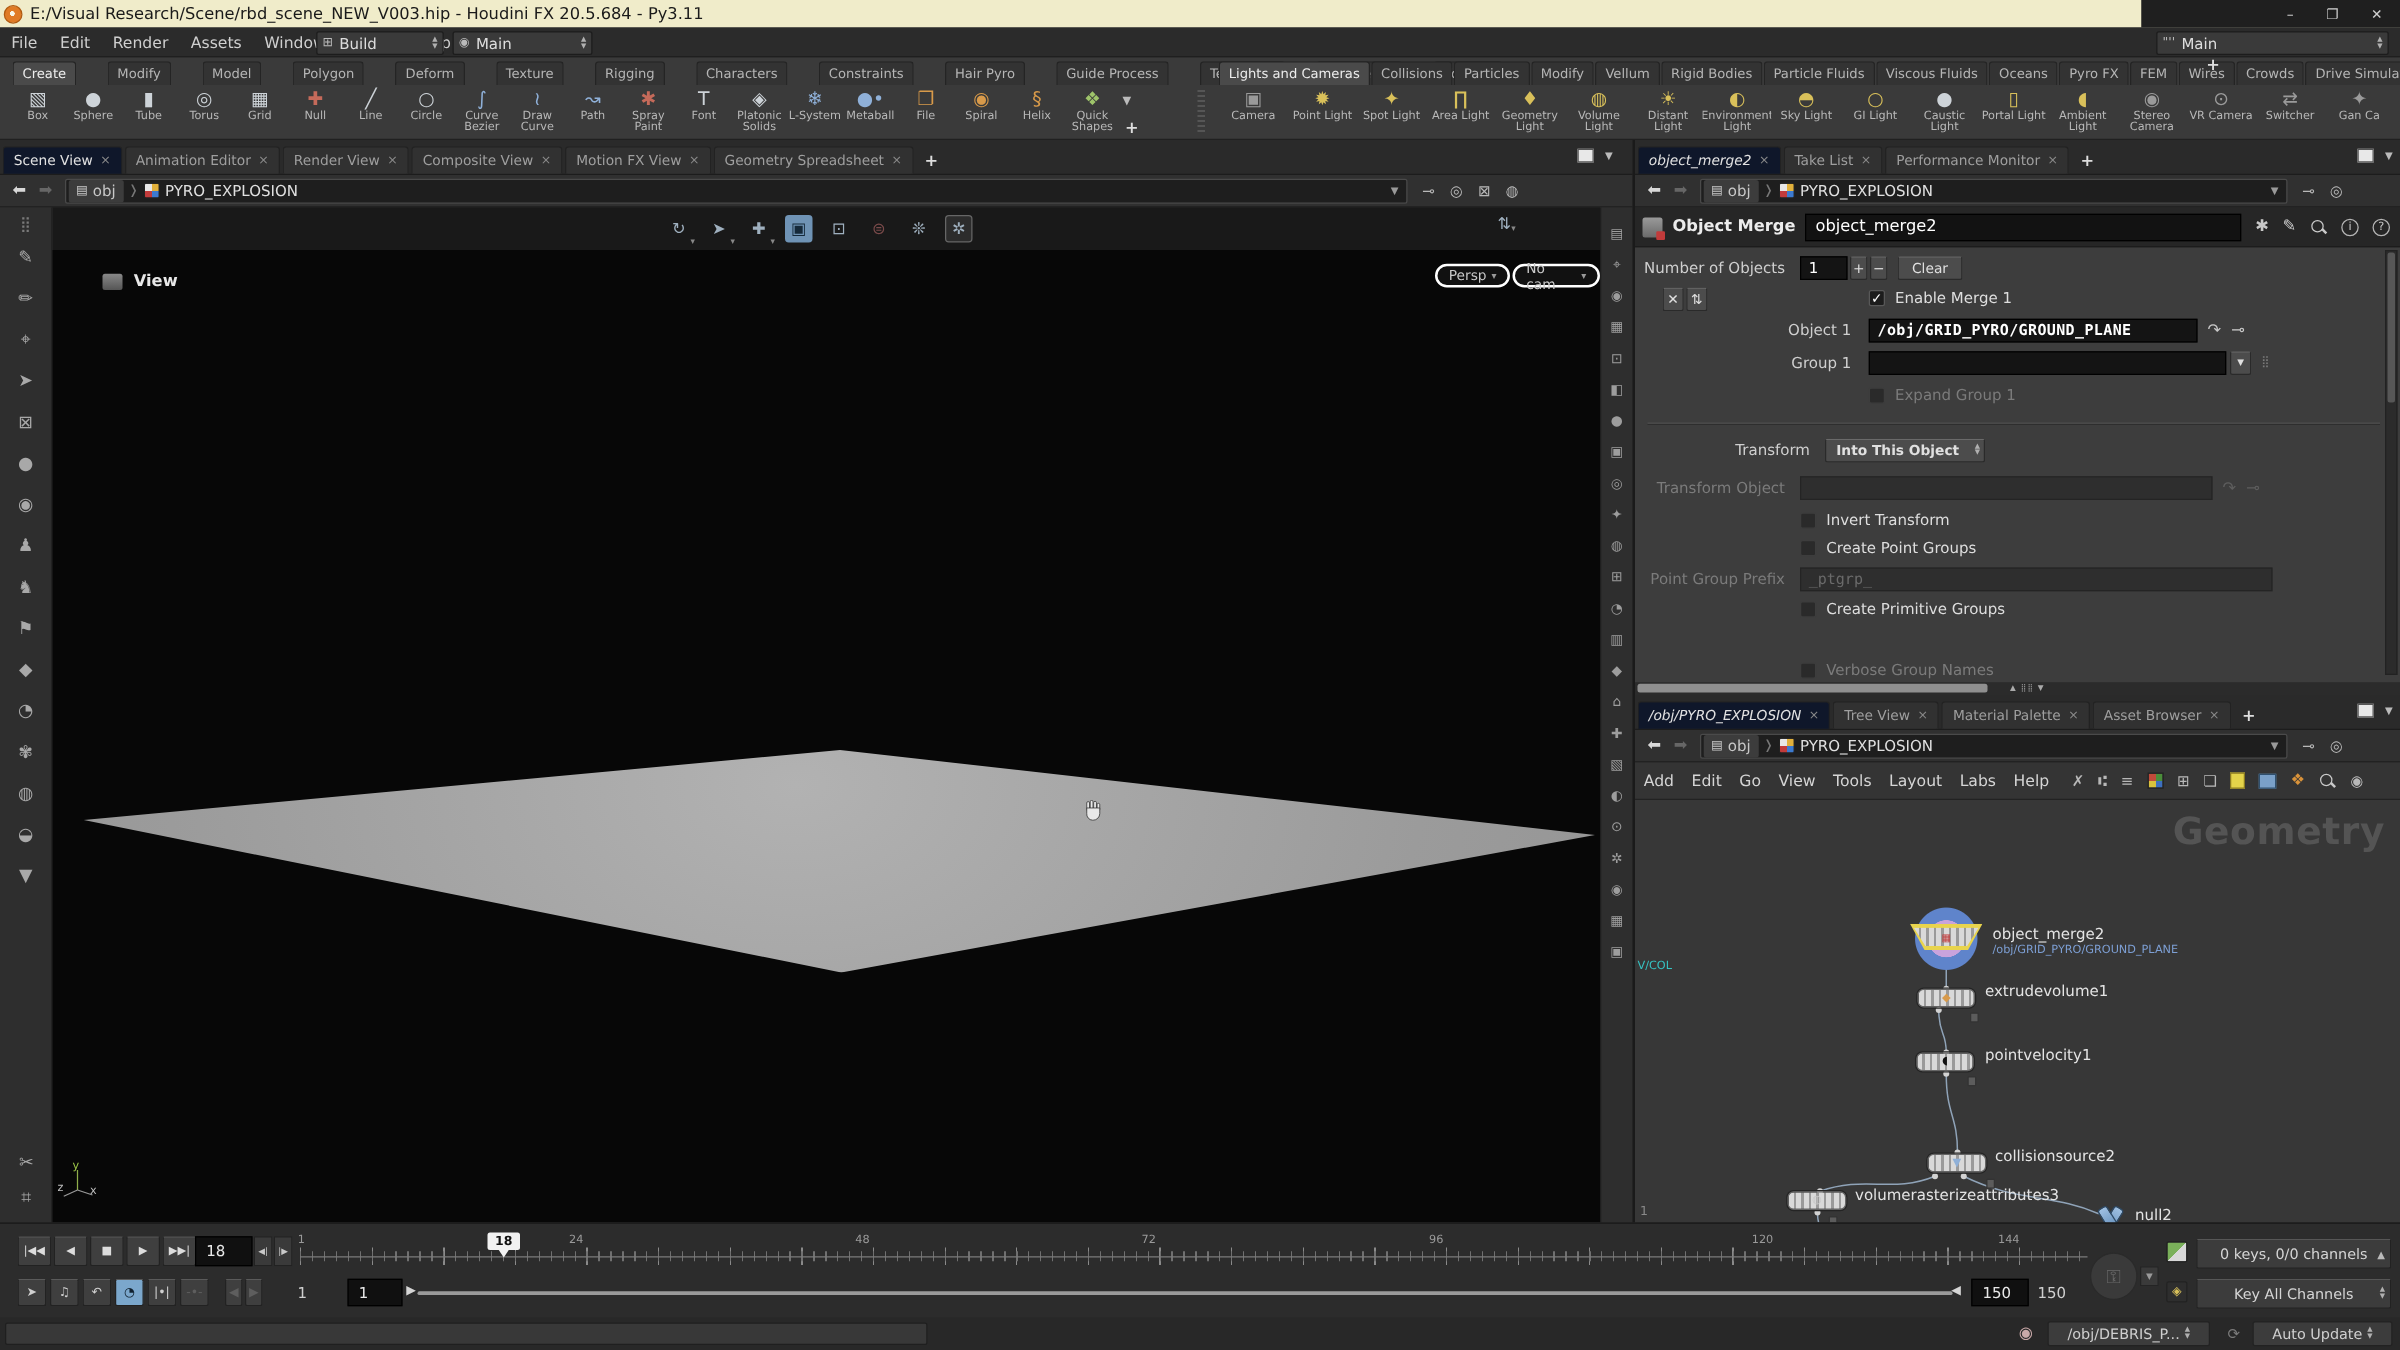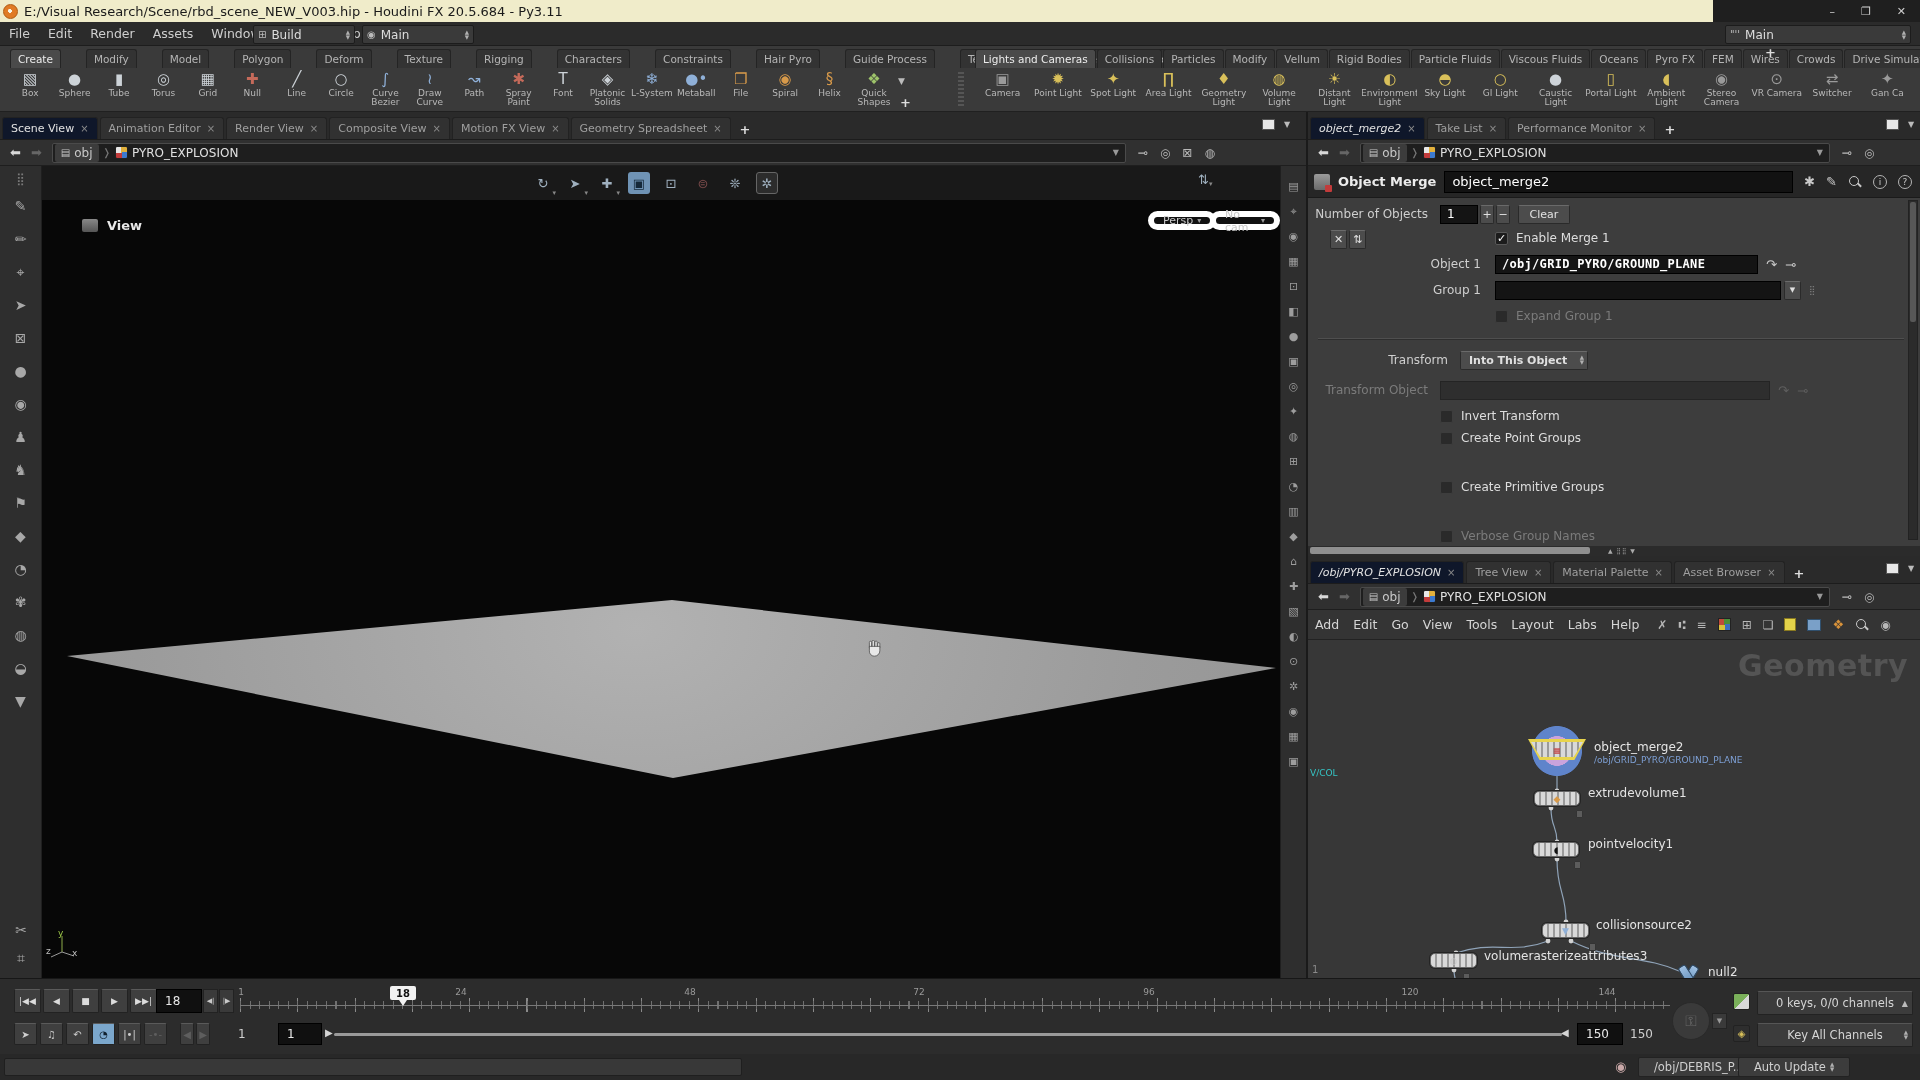--- a/index.html
+++ b/index.html
@@ -82,21 +82,21 @@
   #vt-sort { position:absolute; left:1198px; top:172px; color:#9fb0bf; font-size:13px; }
   #vt-sort::after { content:"▾"; font-size:7px; color:#888; position:relative; top:2px; }
 
   #viewport { left:42px; top:200px; width:1238px; height:778px; background:#070707; overflow:hidden; }
   #ground-plane { position:absolute; left:0; top:0; width:1238px; height:778px;
     background:radial-gradient(ellipse at 48% 55%, #b2b2b2 0%, #9b9b9b 55%, #8f8f8f 100%);
     clip-path:polygon(630px 400px, 1234px 468px, 631px 578px, 25px 456px); }
   #view-label { position:absolute; left:40px; top:18px; display:flex; gap:9px; align-items:center; }
   #view-label .vl-ic { width:16px; height:13px; background:linear-gradient(#888,#555); border-radius:2px; }
   #view-label .vl-tx { color:#e8e8e8; font-size:13px; font-weight:bold; }
-  .cam-pill { position:absolute; top:11px; height:19px; border:6px solid #ffffff; border-radius:10px; background:#111; color:#c9c9c9; font-size:11px; display:flex; align-items:center; gap:4px; padding:0 9px; }
+  .cam-pill { position:absolute; top:11px; height:19px; border:2px solid #ffffff; border-radius:10px; background:#111; color:#c9c9c9; font-size:11px; display:flex; align-items:center; gap:4px; padding:0 9px; }
   .cam-pill::after { content:"▾"; font-size:8px; color:#999; }
   #pill-persp { left:1106px; }
   #pill-cam { left:1168px; }
   #vp-help { position:absolute; left:0; width:100%; bottom:4px; text-align:center; color:#9a9a9a; font-size:11px; }
   #cursor-hand { position:absolute; left:825px; top:440px; }
   #axis-gizmo { position:absolute; left:4px; bottom:16px; width:40px; height:34px; font-size:9px; color:#bfbfbf; }
   #axis-gizmo .ax-y { position:absolute; left:12px; top:0; color:#9dc748; }
   #axis-gizmo .ax-z { position:absolute; left:0; top:18px; }
   #axis-gizmo .ax-x { position:absolute; left:26px; top:20px; }
   #axis-gizmo svg { position:absolute; left:0; top:2px; }
@@ -212,21 +212,21 @@
   .kp-box { position:absolute; left:1757px; width:156px; height:24px; background:#3c3c3c; border:1px solid #222; border-top-color:#565656; border-radius:2px; color:#d5d5d5; font-size:11.5px; display:flex; align-items:center; justify-content:center; }
   .kp-box .endic { position:absolute; right:4px; }
 
   
   #statusbar { left:0; top:1054px; width:1920px; height:26px; background:#282828; }
   #status-msg { position:absolute; left:4px; top:4px; width:738px; height:18px; background:#383838; border:1px solid #1f1f1f; border-radius:2px; }
   #sb-brain { position:absolute; left:1615px; top:5px; font-size:13px; color:#c9a8a8; }
   .sb-box { position:absolute; top:3px; height:20px; background:#3c3c3c; border:1px solid #222; color:#cfcfcf; font-size:11.5px; display:flex; align-items:center; justify-content:center; border-radius:2px; }
   #sb-node { left:1638px; width:130px; }
   #sb-refresh { position:absolute; left:1782px; top:6px; color:#7a7a7a; font-size:12px; }
-  #sb-update { left:1738px; width:112px; }
+  #sb-update { left:1802px; width:112px; }
 
   svg.wires { position:absolute; left:0; top:0; pointer-events:none; }
 </style>
 </head>
 <body>
 
 <div id="app">
 
   <div id="titlebar" class="abs">
     <span id="houdini-logo"></span>
@@ -721,20 +721,26 @@
       <span class="pico dim">⊸</span>
     </div>
     <div class="prow" style="left:132px; top:210px; height:16px;">
       <span class="chk dim"></span>
       <span class="pcheck-label">Invert Transform</span>
     </div>
     <div class="prow" style="left:132px; top:232px; height:16px;">
       <span class="chk dim"></span>
       <span class="pcheck-label">Create Point Groups</span>
     </div>
+    <div class="prow" style="left:0; top:255px; height:20px;">
+      <span class="plabel dim" style="width:120px;">Point Group Prefix</span>
+      <div class="pfield dimfield" style="width:378px; margin-left:12px;">
+        <span class="ph">_ptgrp_</span>
+      </div>
+    </div>
     <div class="prow" style="left:132px; top:281px; height:16px;">
       <span class="chk dim"></span>
       <span class="pcheck-label">Create Primitive Groups</span>
     </div>
     <div class="prow" style="left:132px; top:330px; height:16px;">
       <span class="chk dim"></span>
       <span class="pcheck-label dim">Verbose Group Names</span>
     </div>
     <div id="vscroll">
         <div class="thumb"></div>

